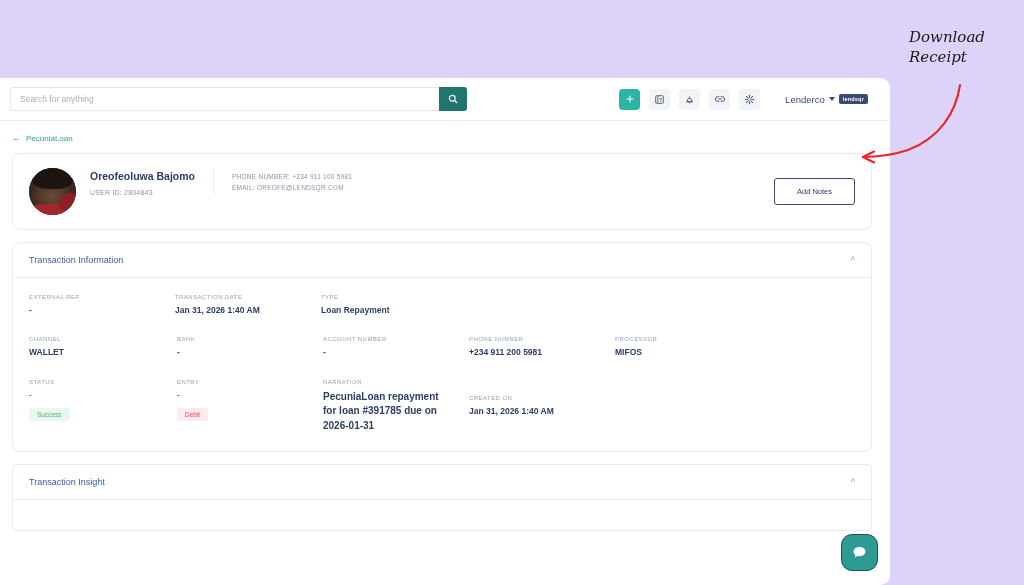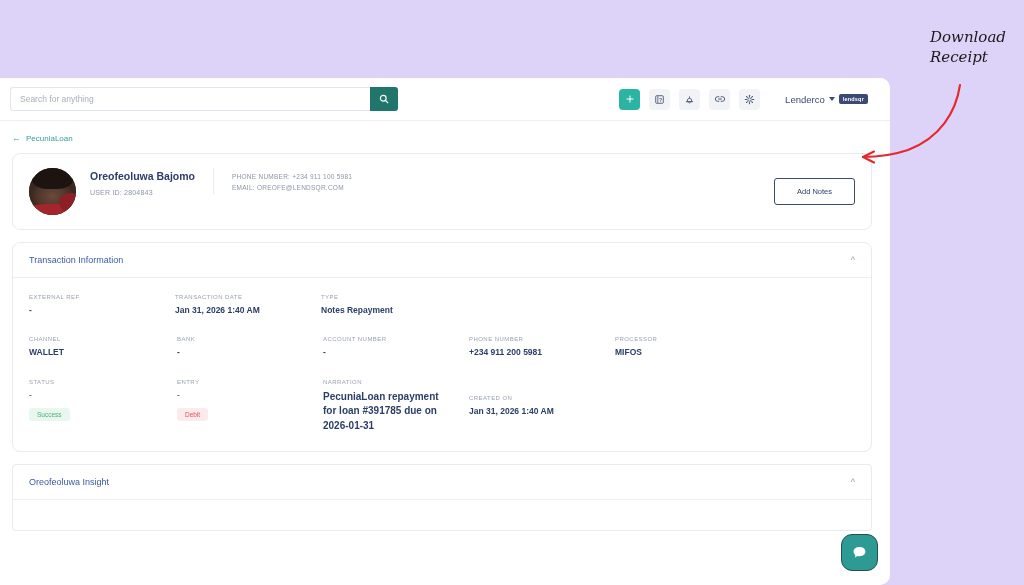--- a/index.html
+++ b/index.html
@@ -35,21 +35,21 @@
     display: flex;
     align-items: center;
     padding: 0 22px 0 10px;
     border-bottom: 1px solid #eceef3;
     background: #fff;
   }
 
   .search-wrap {
     display: flex;
     align-items: center;
-    width: 388px;
+    width: 457px;
   }
 
   .search-input {
     flex: 1;
     height: 24px;
     border: 1px solid #e3e6ee;
     border-right: none;
     border-radius: 3px 0 0 3px;
     padding: 0 9px;
     font-size: 8.5px;
@@ -355,21 +355,21 @@
     display: flex;
     align-items: center;
     justify-content: center;
     cursor: pointer;
     z-index: 20;
   }
 
   
   .annotation {
     position: absolute;
-    left: 930px;
+    left: 909px;
     top: 27px;
     font-family: "DejaVu Serif", serif;
     font-style: italic;
     font-size: 15px;
     color: #1a1a1a;
     line-height: 1.35;
     z-index: 30;
     pointer-events: none;
   }
   .anno-svg {
@@ -496,21 +496,21 @@
           <div class="field col-2">
             <div class="field-label">EXTERNAL REF</div>
             <div class="field-value">-</div>
           </div>
           <div class="field col-3">
             <div class="field-label">TRANSACTION DATE</div>
             <div class="field-value">Jan 31, 2026 1:40 AM</div>
           </div>
           <div class="field col-5">
             <div class="field-label">TYPE</div>
-            <div class="field-value">Notes Repayment</div>
+            <div class="field-value">Loan Repayment</div>
           </div>
         </div>
 
         <div class="field-row">
           <div class="field col-1">
             <div class="field-label">CHANNEL</div>
             <div class="field-value">WALLET</div>
           </div>
           <div class="field col-2">
             <div class="field-label">BANK</div>
@@ -550,21 +550,21 @@
             <div class="field-value">Jan 31, 2026 1:40 AM</div>
           </div>
           <div class="field col-5"></div>
         </div>
 
       </div>
     </div>
 
     <div class="insight-card">
       <div class="section-head">
-        <span class="section-title">Oreofeoluwa Insight</span>
+        <span class="section-title">Transaction Insight</span>
         <span class="chevron">^</span>
       </div>
       <div class="insight-body"></div>
     </div>
 
   </div>
 </div>
 
 <div class="chat-fab">
   <svg width="17" height="17" viewBox="0 0 20 20">

